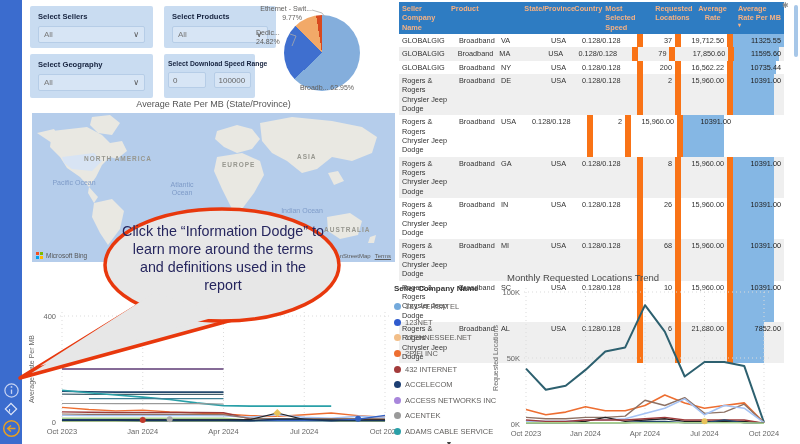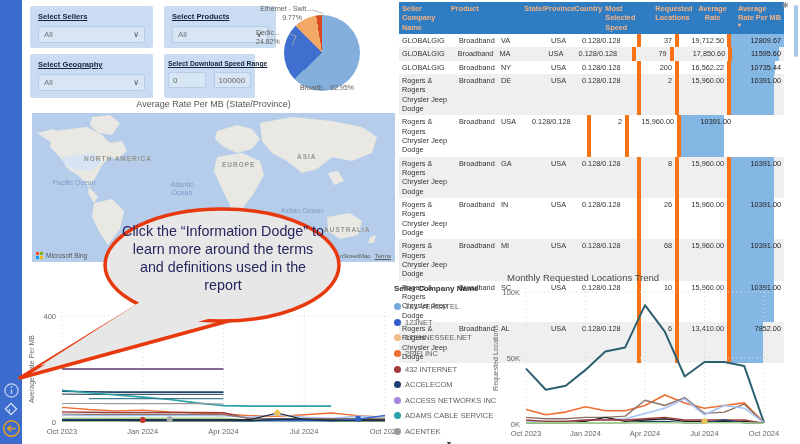--- a/index.html
+++ b/index.html
@@ -5,21 +5,21 @@
   html,body{margin:0;padding:0;background:#fff;}
   #app{position:relative;width:800px;height:444px;background:#fff;overflow:hidden;
        font-family:"Liberation Sans",sans-serif;}
 
   
   .sidebar{position:absolute;left:0;top:0;width:22px;height:444px;background:#3B6CCE;}
   .side-icon{position:absolute;left:0;width:22px;text-align:center;}
 
   
   .card{position:absolute;background:#C9DCF1;border-radius:2px;padding:6px 8px;box-sizing:border-box;}
-  .card .lbl{font-size:7.6px;font-weight:bold;color:#16233F;margin-bottom:5px;white-space:nowrap;text-decoration:underline;}
+  .card .lbl{font-size:7.6px;font-weight:bold;color:#16233F;margin-bottom:5px;white-space:nowrap;}
   .dd{height:15px;background:#D7E5F5;border:1px solid #B6CDE7;border-radius:2px;display:flex;
       align-items:center;justify-content:space-between;padding:0 5px;font-size:8px;color:#7A7A7A;}
   .chev{font-size:8px;color:#555;line-height:1;}
   .range{display:flex;gap:8px;}
   .range .inp{width:36px;height:14px;background:#D7E5F5;border:1px solid #B6CDE7;border-radius:2px;
       font-size:8px;color:#666;display:flex;align-items:center;padding:0 4px;}
 
   
   #pie-panel{position:absolute;left:238px;top:0;width:160px;height:100px;}
   #pie-circle{position:absolute;left:46px;top:15px;width:76px;height:76px;border-radius:50%;}
@@ -37,21 +37,21 @@
   #map-attr{position:absolute;right:4px;bottom:3px;font-size:6px;color:#5A5A5A;}
   #map-attr u{margin-left:4px;}
 
   
   #tbl{position:absolute;left:399px;top:2px;width:385px;font-size:7.3px;color:#333;}
   #tbl .tr{display:flex;align-items:stretch;}
   #tbl .hdr{background:#2E7CC2;color:#F5B183;font-weight:bold;}
   #tbl .td{padding:2px 3px;box-sizing:border-box;line-height:1.28;}
   #tbl .alt{background:#EFEFEF;}
   #tbl .num{text-align:right;}
-  #tbl .sep{border-left:4px solid #f97316;}
+  #tbl .sep{border-left:6px solid #f97316;}
   #tbl .barcell{position:relative;}
   #tbl .bar{position:absolute;left:0;top:0;bottom:0;background:#85B7E4;}
   #tbl .barval{position:absolute;right:3px;top:2px;color:#222;}
   .sortmark{display:block;font-size:6px;line-height:4px;color:#F5B183;}
   #tbl-asterisk{position:absolute;left:782px;top:1px;font-size:8px;color:#909090;}
   #tbl-scroll{position:absolute;left:794px;top:5px;width:4px;height:52px;background:#A7C7E8;border-radius:2px;}
 
   
   svg.chart{position:absolute;overflow:visible;}
   svg.chart text{font-family:"Liberation Sans",sans-serif;}
@@ -204,21 +204,21 @@
       <div class="tr">
         <div class="td" style="width: 57px;">GLOBALGIG</div>
         <div class="td" style="width: 42px;">Broadband</div>
         <div class="td" style="width: 50px;">VA</div>
         <div class="td" style="width: 31px;">USA</div>
         <div class="td" style="width: 58px;">0.128/0.128</div>
         <div class="td num sep" style="width: 38px;">37</div>
         <div class="td num sep" style="width: 52px;">19,712.50</div>
         <div class="td num sep barcell" style="width: 57px;">
           <div class="bar" style="width: 100%;"></div>
-          <span class="barval">12809.67</span>
+          <span class="barval">11325.55</span>
         </div>
       </div>
       <div class="tr alt">
         <div class="td" style="width: 57px;">GLOBALGIG</div>
         <div class="td" style="width: 42px;">Broadband</div>
         <div class="td" style="width: 50px;">MA</div>
         <div class="td" style="width: 31px;">USA</div>
         <div class="td" style="width: 58px;">0.128/0.128</div>
         <div class="td num sep" style="width: 38px;">79</div>
         <div class="td num sep" style="width: 60px;">17,850.60</div>
@@ -317,21 +317,21 @@
           <span class="barval">10391.00</span>
         </div>
       </div>
       <div class="tr alt">
         <div class="td" style="width: 57px;">Rogers &amp; Rogers Chrysler Jeep Dodge</div>
         <div class="td" style="width: 42px;">Broadband</div>
         <div class="td" style="width: 50px;">AL</div>
         <div class="td" style="width: 31px;">USA</div>
         <div class="td" style="width: 58px;">0.128/0.128</div>
         <div class="td num sep" style="width: 38px;">6</div>
-        <div class="td num sep" style="width: 52px;">13,410.00</div>
+        <div class="td num sep" style="width: 52px;">21,880.00</div>
         <div class="td num sep barcell" style="width: 57px;">
           <div class="bar" style="width: 61.2974%;"></div>
           <span class="barval">7852.00</span>
         </div>
       </div>
     </div>
   <div id="tbl-asterisk">✱</div>
   <div id="tbl-scroll"></div>
 
   <svg id="left-chart" class="chart" style="left:28px;top:294px;" width="368" height="150">
@@ -395,26 +395,26 @@
         </div>
         <div class="leg-item">
           <span class="leg-dot" style="background: rgb(29, 63, 115);"></span>
           <span>ACCELECOM</span>
         </div>
         <div class="leg-item">
           <span class="leg-dot" style="background: rgb(168, 134, 219);"></span>
           <span>ACCESS NETWORKS INC</span>
         </div>
         <div class="leg-item">
+          <span class="leg-dot" style="background: rgb(154, 154, 154);"></span>
+          <span>ACENTEK</span>
+        </div>
+        <div class="leg-item">
           <span class="leg-dot" style="background: rgb(42, 160, 168);"></span>
           <span>ADAMS CABLE SERVICE</span>
-        </div>
-        <div class="leg-item">
-          <span class="leg-dot" style="background: rgb(154, 154, 154);"></span>
-          <span>ACENTEK</span>
         </div>
       </div>
     <div class="leg-more">▼</div>
   </div>
 
   <div id="rc-title">Monthly Requested Locations Trend</div>
   <svg id="right-chart" class="chart" style="left:488px;top:284px;" width="308" height="156">
       <line x1="38" y1="4" x2="38" y2="140" stroke="#DBDBDB" stroke-dasharray="1,3"></line>
       <text x="38" y="152" text-anchor="middle" fill="#666" font-size="7.5">Oct 2023</text>
       <line x1="97.5" y1="4" x2="97.5" y2="140" stroke="#DBDBDB" stroke-dasharray="1,3"></line>

